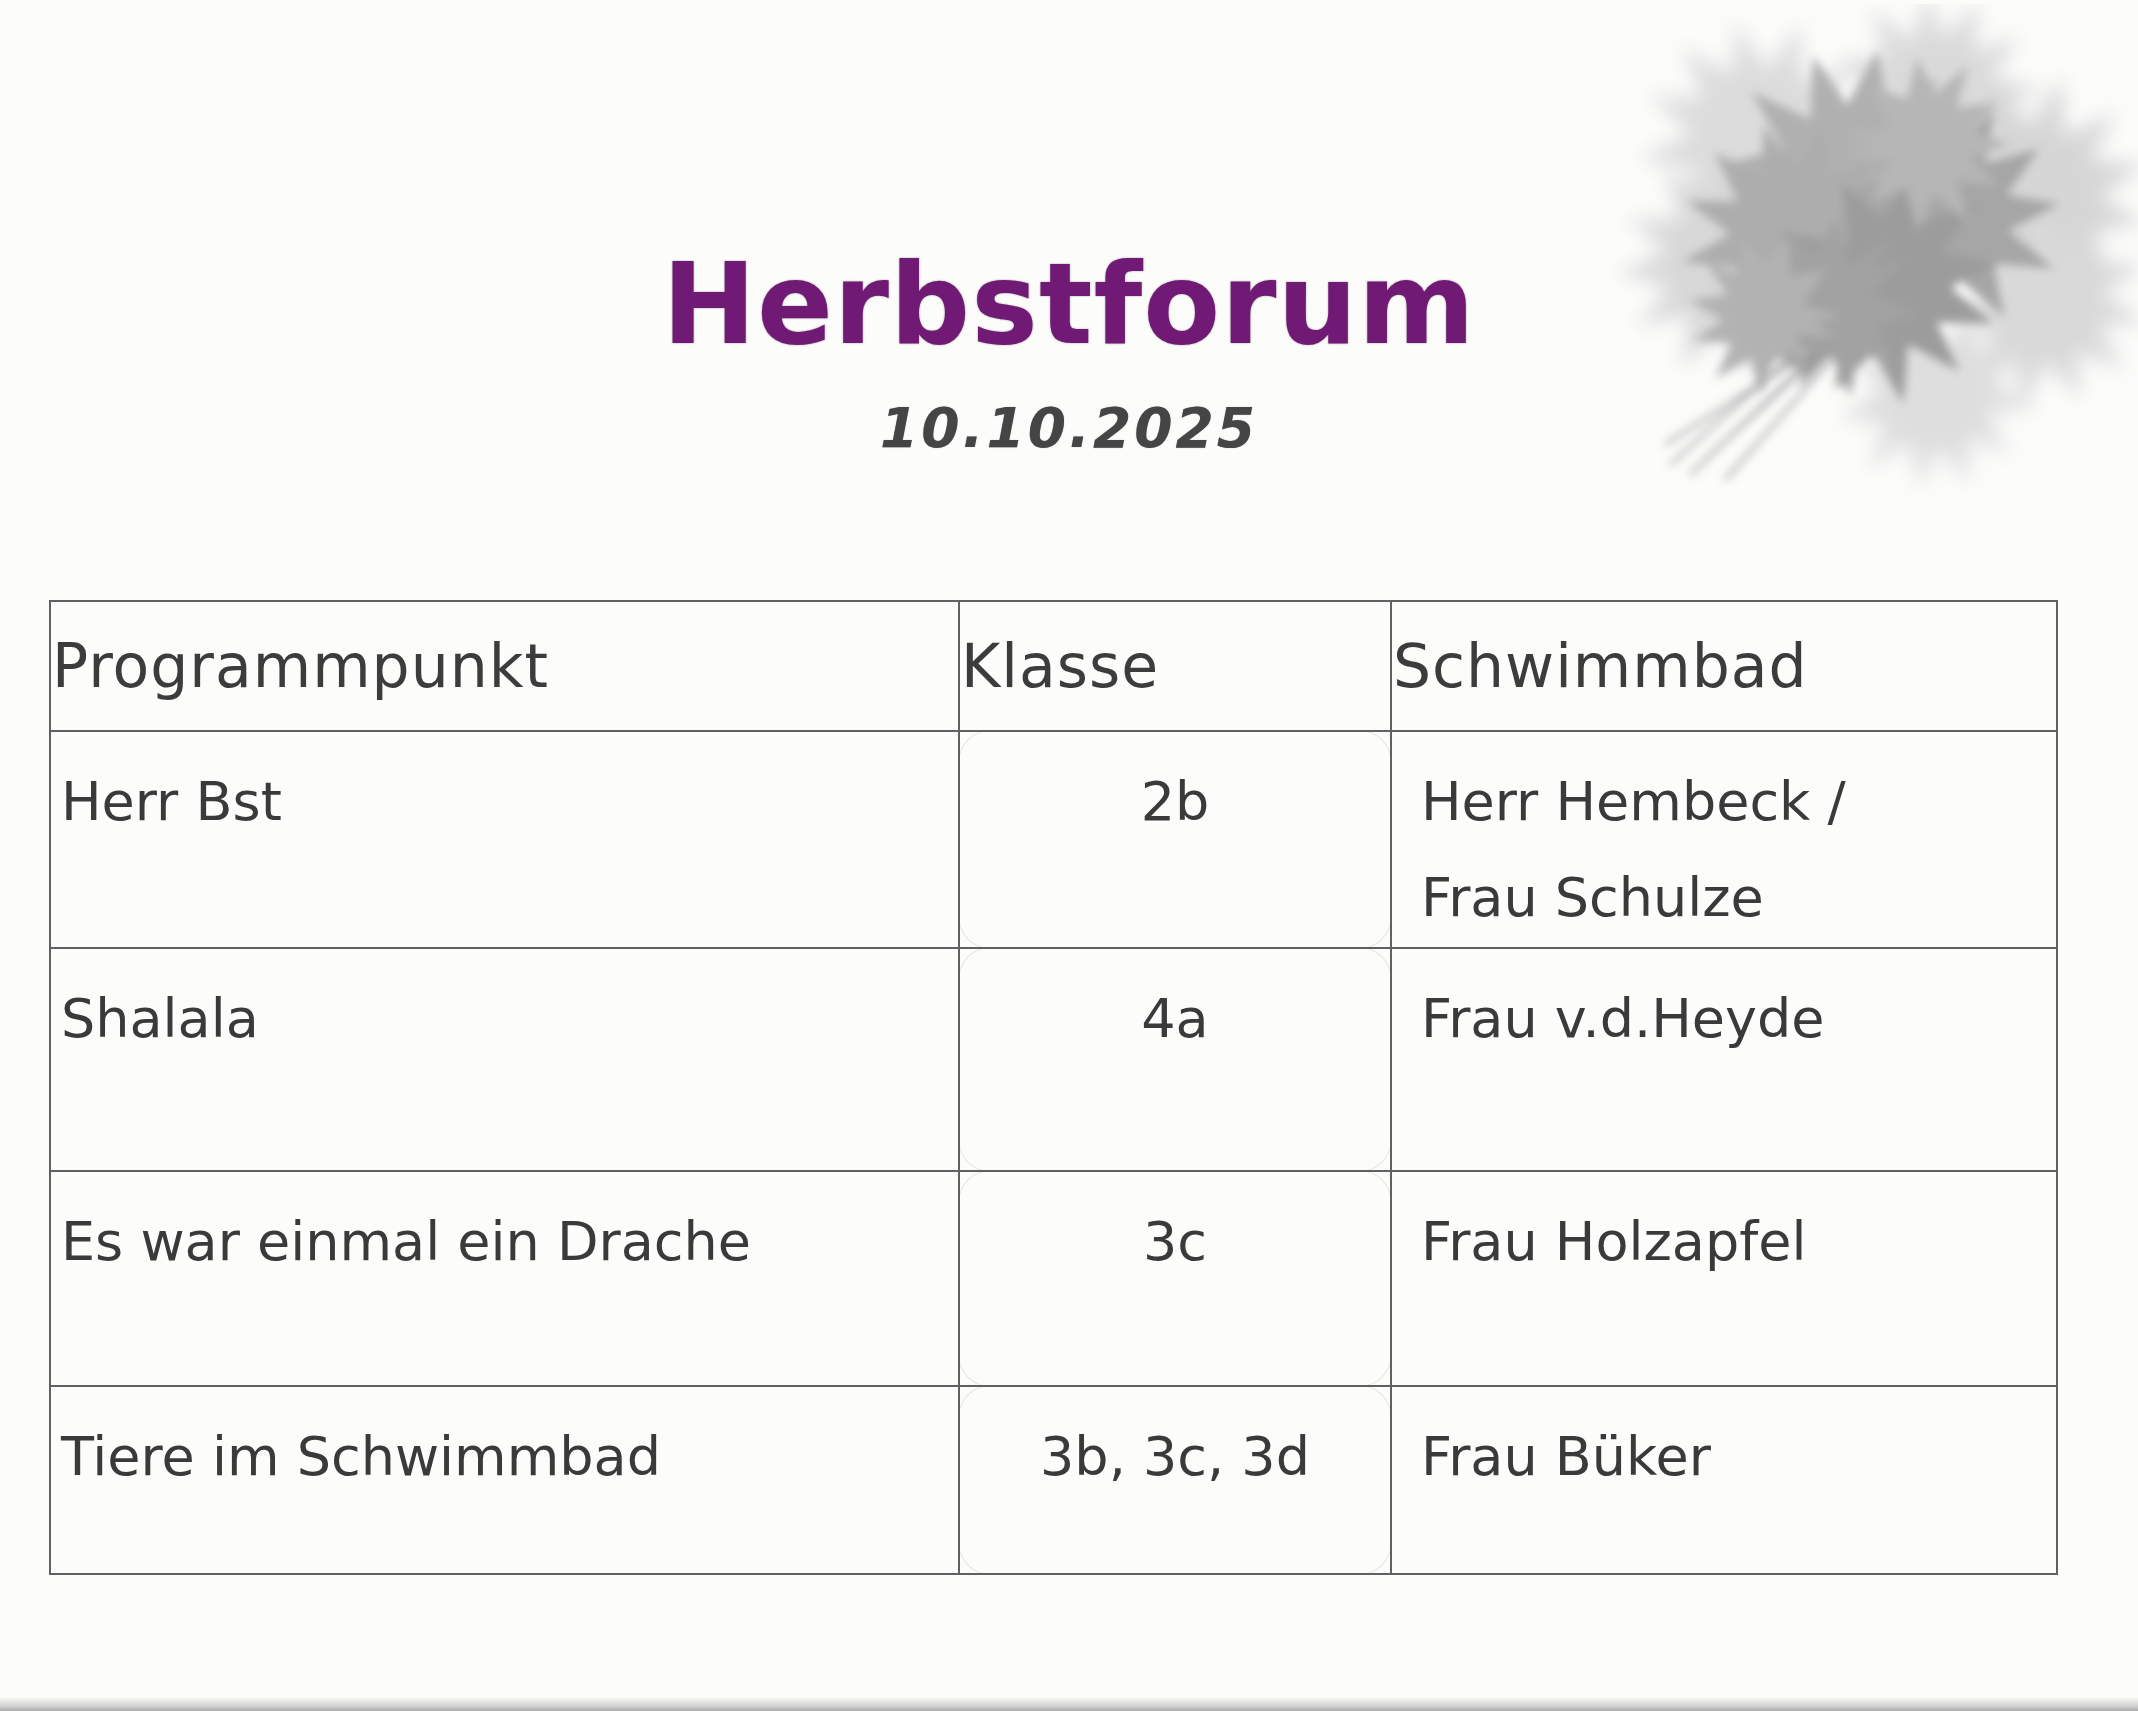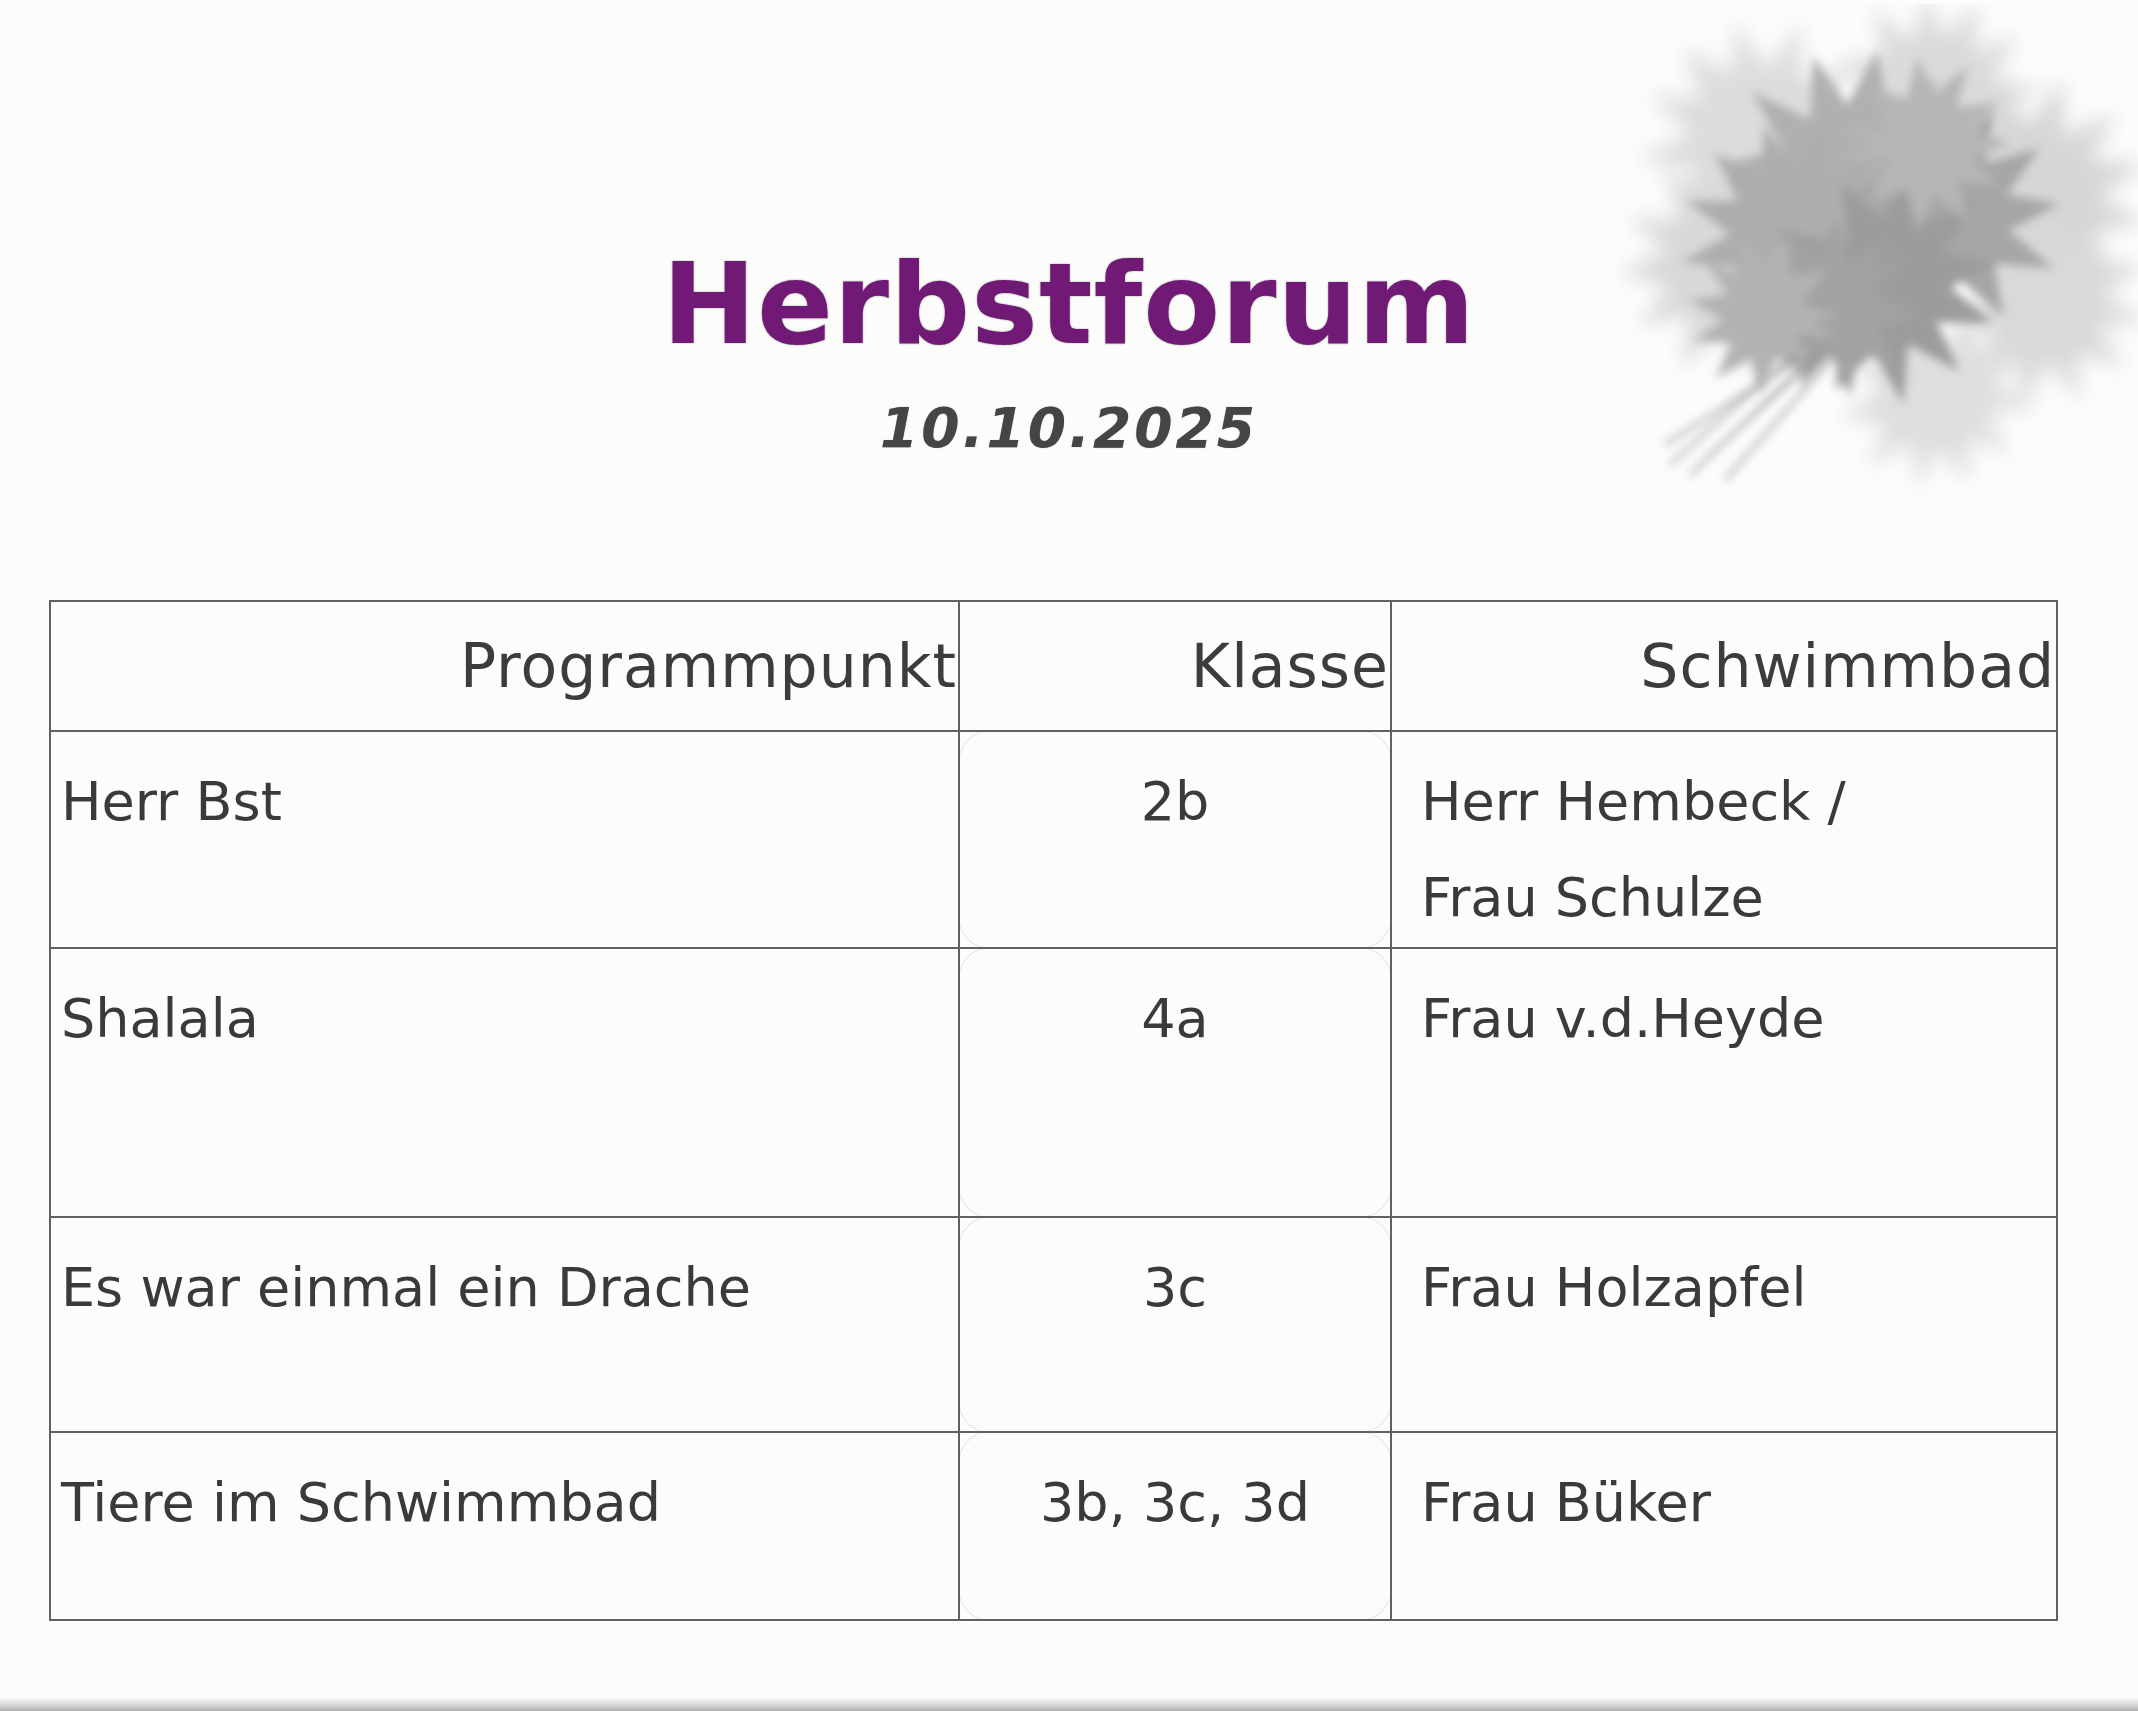--- a/index.html
+++ b/index.html
@@ -65,27 +65,27 @@
   }
   table.program td, table.program th {
     border: 2px solid #616161;
     box-shadow: 0 0 1px rgba(90,90,90,.6);
     font-weight: 400;
     overflow: hidden;
   }
   th.hdr {
     height: 126px;
     font-size: 60px;
-    text-align: right;
+    text-align: left;
     vertical-align: middle;
     letter-spacing: 1px;
     color: #3c3c3c;
   }
   tr.row-0 { height: 210px; }
-  tr.row-1 { height: 269px; }
+  tr.row-1 { height: 223px; }
   tr.row-2 { height: 215px; }
   tr.row-3 { height: 188px; }
   td.cell {
     font-size: 54px;
     vertical-align: top;
     padding-top: 22px;
     line-height: 1.78;
     color: #3a3a3a;
   }
   td.cell-programm {

